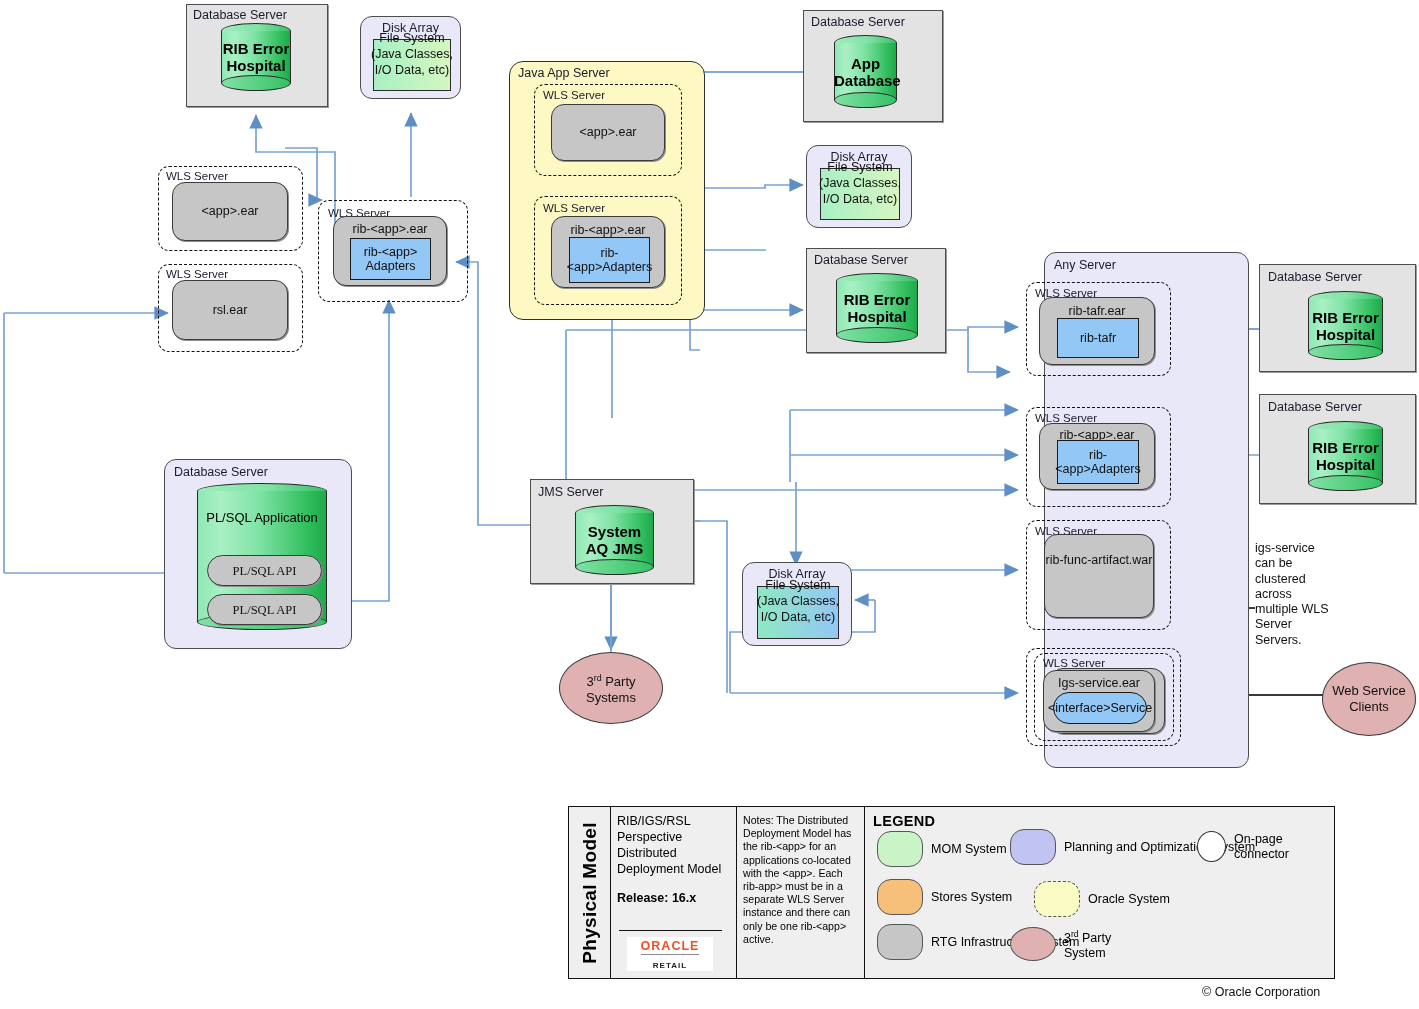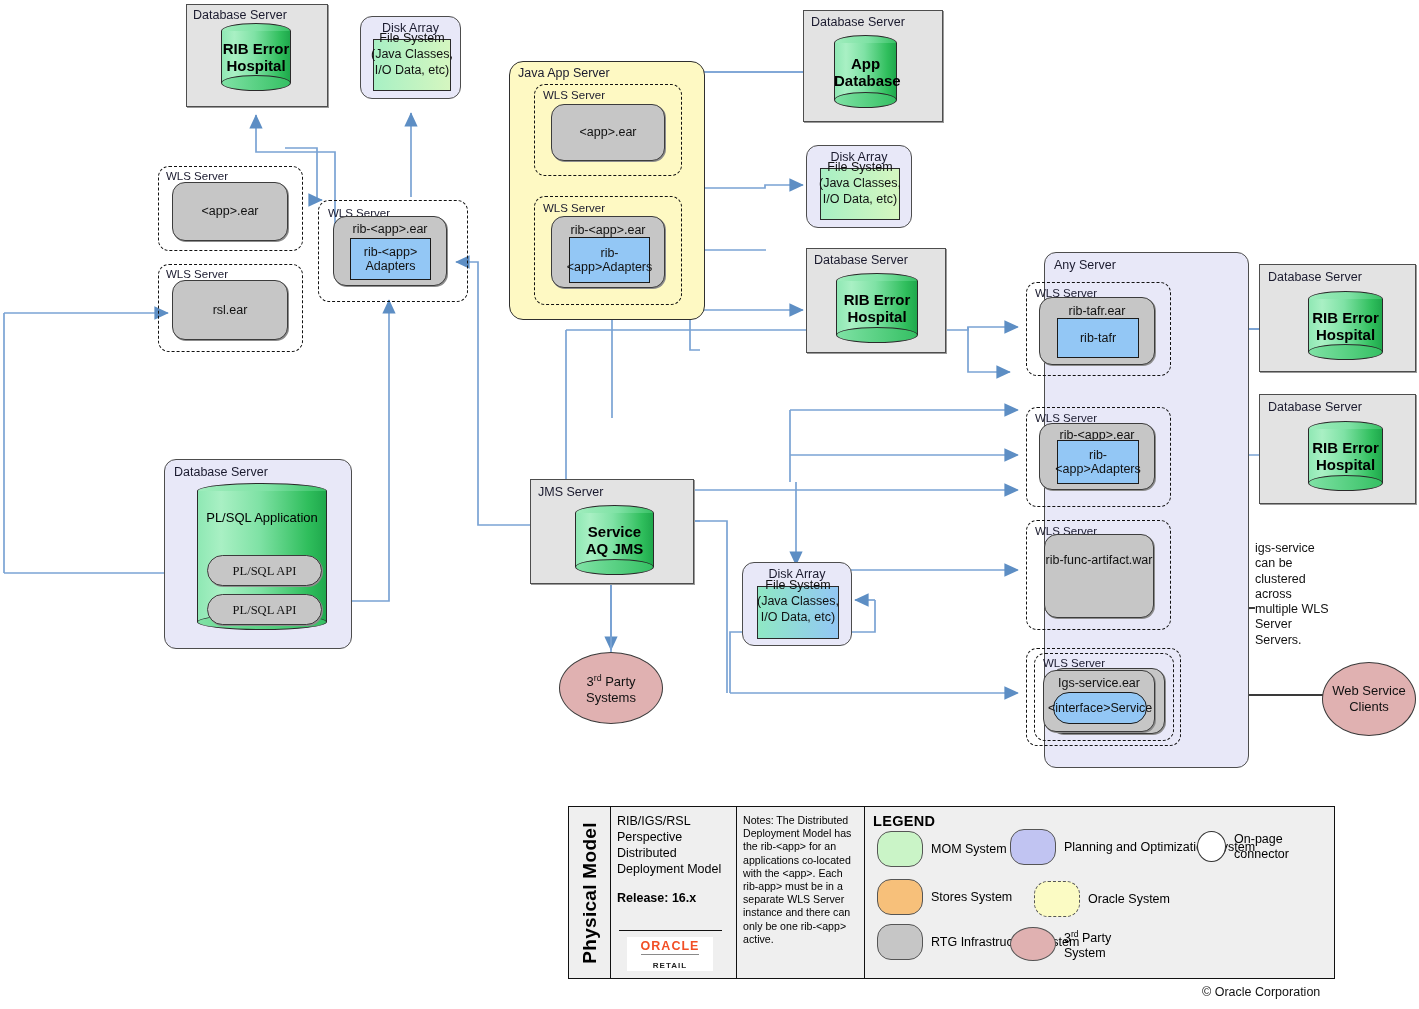--- a/index.html
+++ b/index.html
@@ -378,21 +378,21 @@
       <div class="ear-label" style="top:8px;font-family:'Liberation Serif',serif;">PL/SQL API</div>
     </div>
   </div>
 
   <div class="box srv-grey" style="left:530px;top:461px;width:164px;height:105px;margin-top:18px;">
     <div class="caption" style="left:7px;top:6px;">JMS Server</div>
     <div class="cyl" style="left:44px;top:25px;width:79px;height:70px;">
       <div class="top"></div>
         <div class="body"></div>
         <div class="bot"></div>
-      <div class="txt">Service AQ JMS</div>
+      <div class="txt">System AQ JMS</div>
     </div>
   </div>
 
   <div class="ellipse e-3rd" style="left:559px;top:652px;width:104px;height:72px;">
     <span><span>3<sup>rd</sup> Party<br>Systems</span></span>
   </div>
 
   <div class="box srv-lav rounded-lg" style="left:742px;top:562px;width:110px;height:84px;">
     <div class="caption" style="left:0;right:0;top:5px;text-align:center;">Disk Array</div>
     <div class="fsblk fs-blue" style="left:14px;top:23px;width:82px;height:53px;">

